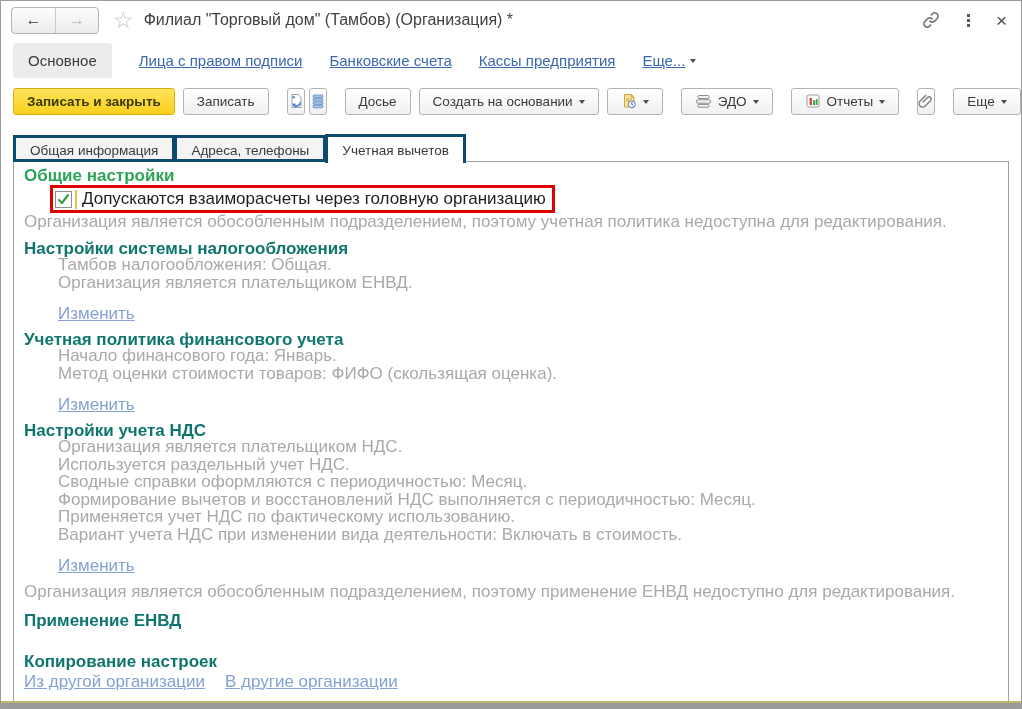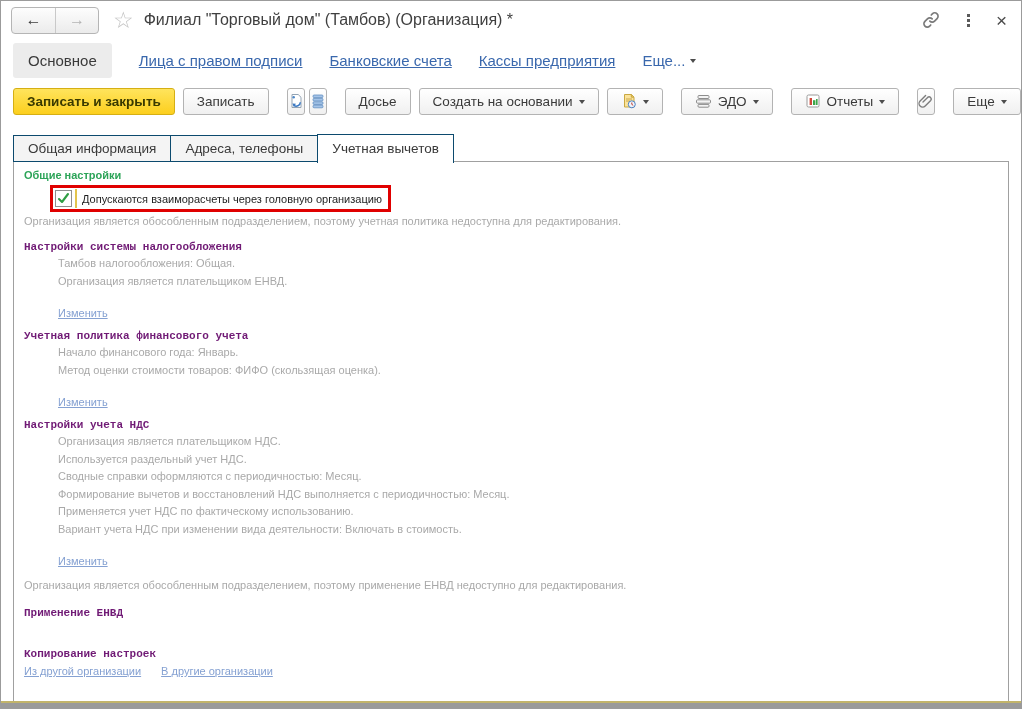--- a/index.html
+++ b/index.html
@@ -27,49 +27,49 @@
   .title-actions { margin-left:auto; display:flex; align-items:center; gap:26px; }
   .dots { display:flex; flex-direction:column; gap:2px; }
   .dots i { width:3px; height:3px; background:#5a5a5a; }
   .close-x { font-size:19px; color:#4c4c4c; line-height:1; }
 
   
   .navbar { display:flex; align-items:center; height:42px; padding:0 12px; gap:27px; font-size:15px; }
   .nav-selected { background:#ececec; border-radius:3px; padding:9px 15px; color:#3a3a3a; }
   .nav-link { color:#3a68ad; text-decoration:underline; cursor:pointer; }
   .nav-more { display:flex; align-items:center; gap:5px; color:#3a68ad; }
-  .nav-more span { }
+  .nav-more span { text-decoration:underline; }
 
   
   .toolbar { display:flex; align-items:center; height:40px; padding:0 12px; }
   .btn { height:27px; display:inline-flex; align-items:center; gap:6px; padding:0 13px;
          border:1px solid #b3b3b3; border-radius:3px; background:linear-gradient(#ffffff,#f0f0f0);
          font-size:13.5px; color:#3a3a3a; white-space:nowrap; cursor:default; }
   .btn.primary { background:linear-gradient(#ffe45c,#fccf1e); border-color:#d5af14;
                  font-weight:bold; color:#3a3a00; }
   .btn.iconbtn { width:29px; padding:0; justify-content:center; }
   .caret { width:0; height:0; border-left:3.5px solid transparent; border-right:3.5px solid transparent;
            border-top:4px solid #4c4c4c; margin-top:1px; }
   .g4 { width:4px; flex:none; } .g8 { width:8px; flex:none; } .g18 { width:18px; flex:none; }
 
   
   .tabstrip { position:absolute; top:132px; left:12px; display:flex; align-items:flex-end;
               height:29px; z-index:3; }
   .tab { height:27px; line-height:25px; padding:0 14px; background:#f4f4f4;
-         border:1px solid #0c4a6e; margin-right:-1px; font-size:13.5px; color:#3a3a3a; }
+         border:3px solid #0c4a6e; margin-right:-1px; font-size:13.5px; color:#3a3a3a; }
   .tab.active { height:29px; line-height:27px; background:#fff; border-bottom:none;
                 position:relative; z-index:2; margin-bottom:-1px; }
 
   
   .panel { position:absolute; top:160px; left:12px; right:12px; bottom:7px;
            border:1px solid #a0a0a0; border-bottom:none; background:#fff; z-index:1; }
-  .panel-content { padding:6px 12px 0 10px; font-size:11px; }
+  .panel-content { padding:6px 12px 0 10px; font-size:17px; }
   .sec-h { font-weight:bold; line-height:15px; }
   .green-strong { color:#2ca458; }
-  .green-soft { color:#701a75;font-family:Liberation Mono, monospace; }
+  .green-soft { color:#0f766e; }
   .gline { color:#a9a9a9; line-height:17.5px; }
   .indent { margin-left:34px; }
   .change-link { display:inline-block; color:#85a1d2; text-decoration:underline;
                  margin-top:15px; line-height:16px; cursor:pointer; }
   .notice { color:#a9a9a9; line-height:18px; }
 
   .annot-box { display:inline-flex; align-items:center; border:3px solid #e00000;
                background:#fff; padding:1px 6px 1px 2px; margin:2px 0 0 26px; gap:0; }
   .cbx { width:17px; height:17px; border:1px solid #8f8f8f; background:#fff;
          display:flex; align-items:center; justify-content:center; flex:none; }

